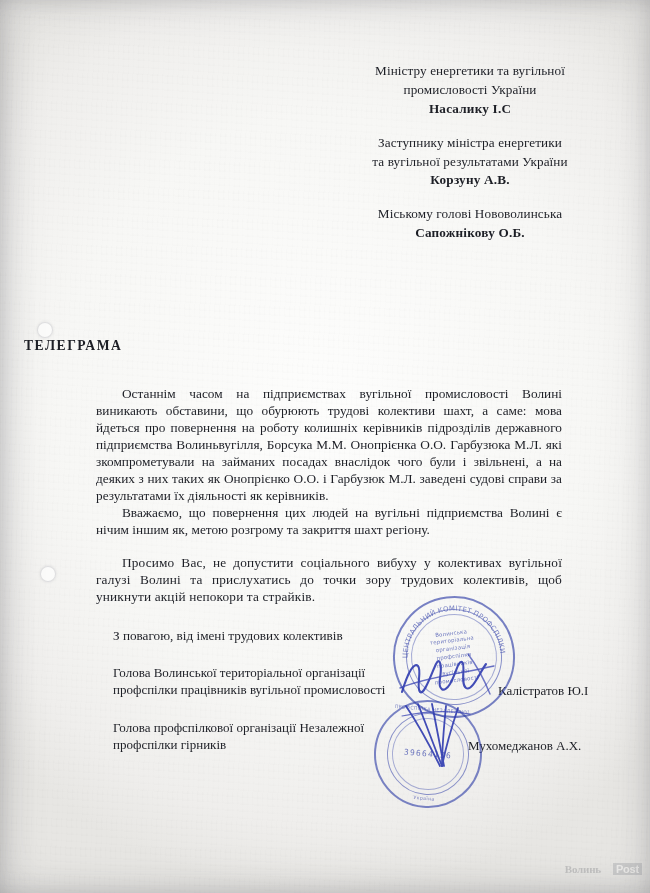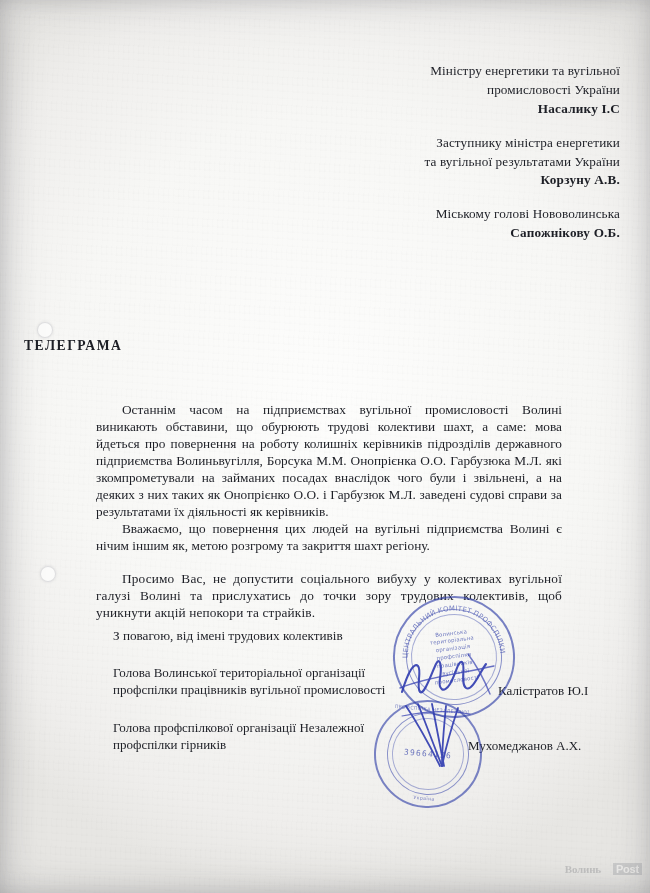--- a/index.html
+++ b/index.html
@@ -55,42 +55,42 @@
   #addressees {
     position: absolute;
     top: 62px;
     right: 30px;
     width: 300px;
     text-align: right;
     font-size: 13.2px;
     line-height: 1.43;
     letter-spacing: .1px;
   }
-  .addr-block { margin-bottom: 15px; }
+  .addr-block { margin-bottom: 15px; text-align: center; }
   .addr-block:last-child { margin-bottom: 12px; }
   .addr-line { white-space: nowrap; }
   .addr-name { font-weight: bold; letter-spacing: .2px; }
 
   
   #doc-title {
     position: absolute;
     top: 338px;
     left: 0;
     width: 650px;
     font-weight: bold;
     font-size: 13.6px;
     letter-spacing: 1.5px;
     padding-left: 24px;
     box-sizing: border-box;
   }
 
   
   #body-text {
     position: absolute;
-    top: 401px;
+    top: 385px;
     left: 96px;
     width: 466px;
     font-size: 13.3px;
     line-height: 1.28;
   }
   #body-text p {
     margin: 0;
     text-align: justify;
     text-indent: 26px;
     text-justify: inter-word;

